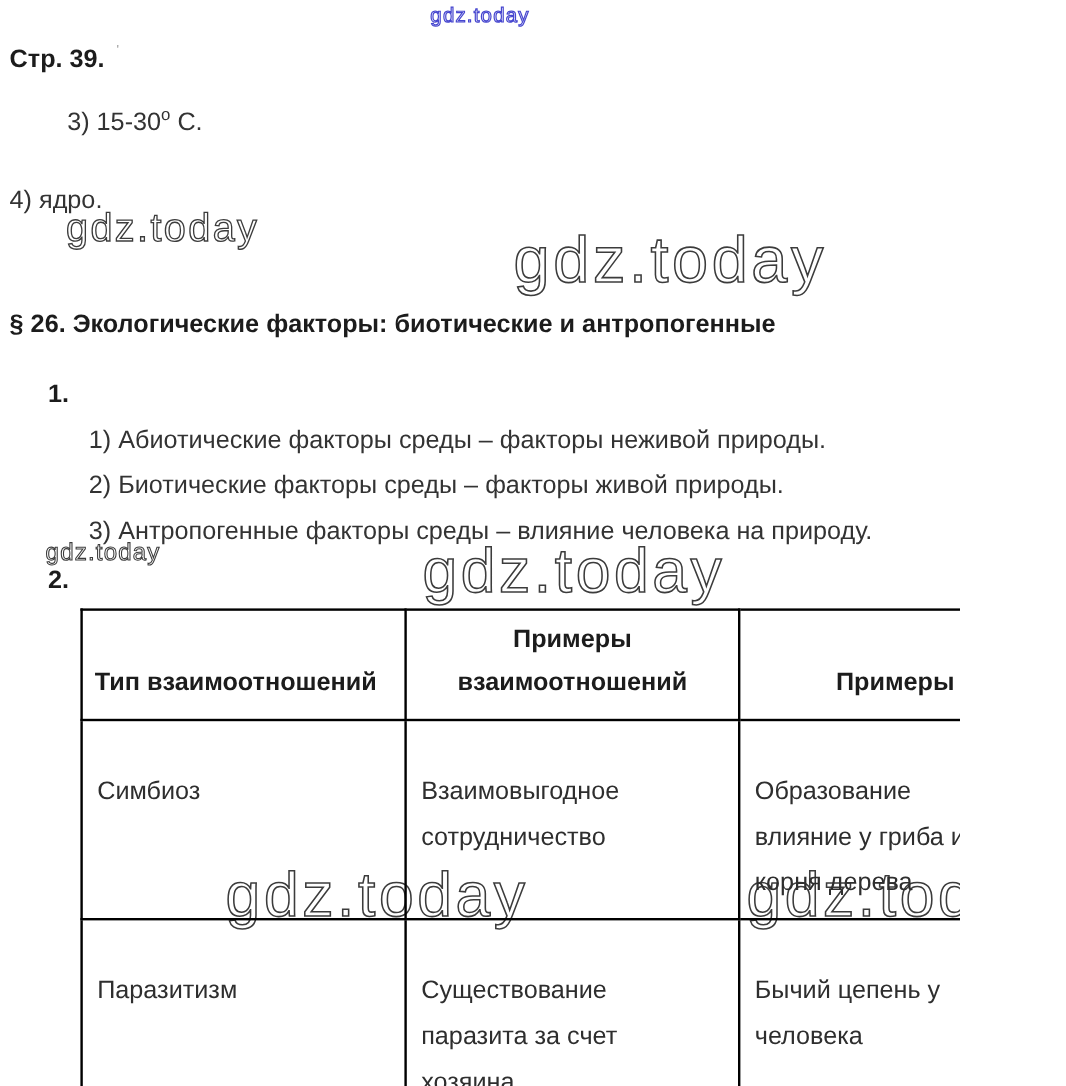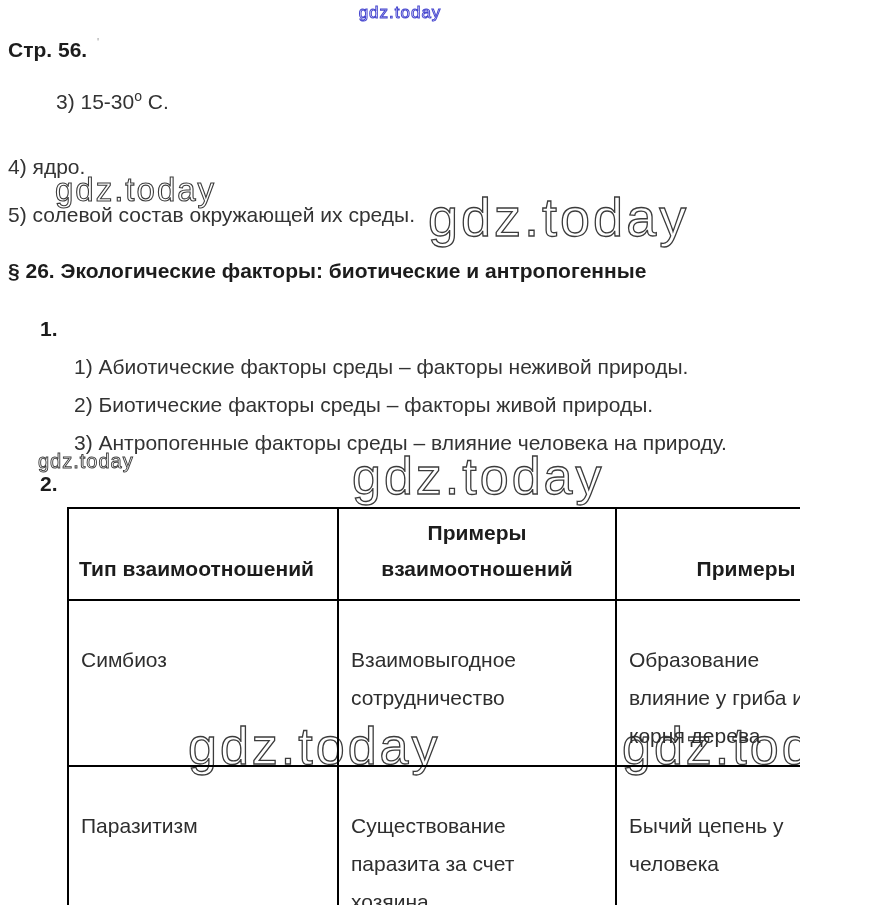--- a/index.html
+++ b/index.html
@@ -76,27 +76,26 @@
 <div class="page">
 
   <div class="wm wm-top">gdz.today</div>
   <div class="wm wm-mid">gdz.today</div>
   <div class="wm wm-big1">gdz.today</div>
   <div class="wm wm-small2">gdz.today</div>
   <div class="wm wm-center">gdz.today</div>
   <div class="wm wm-tleft">gdz.today</div>
   <div class="wm wm-tright">gdz.today</div>
 
-  <div class="t t-bold" style="left:8px; top:38px;">Стр. 56.</div>
+  <div class="t t-bold" style="left:8px; top:38px;">Стр. 39.</div>
   <div class="artifact" style="left:97px; top:36px;">'</div>
 
   <div class="t" style="left:8px; top:90px;margin-left:48px;"><span>3) 15-30</span><span class="sup">о</span><span> C.</span></div>
 
   <div class="t" style="left:8px; top:155px;">4) ядро.</div>
-  <div class="t" style="left:8px; top:203px;">5) солевой состав окружающей их среды.</div>
 
   <div class="t t-bold" style="left:8px; top:259px;">§ 26. Экологические факторы: биотические и антропогенные</div>
 
   <div class="t t-bold" style="left:40px; top:317px;">1.</div>
   <div class="t" style="left:74px; top:355px;">1) Абиотические факторы среды – факторы неживой природы.</div>
   <div class="t" style="left:74px; top:393px;">2) Биотические факторы среды – факторы живой природы.</div>
   <div class="t" style="left:74px; top:431px;">3) Антропогенные факторы среды – влияние человека на природу.</div>
 
   <div class="t t-bold" style="left:40px; top:472px;">2.</div>
 

